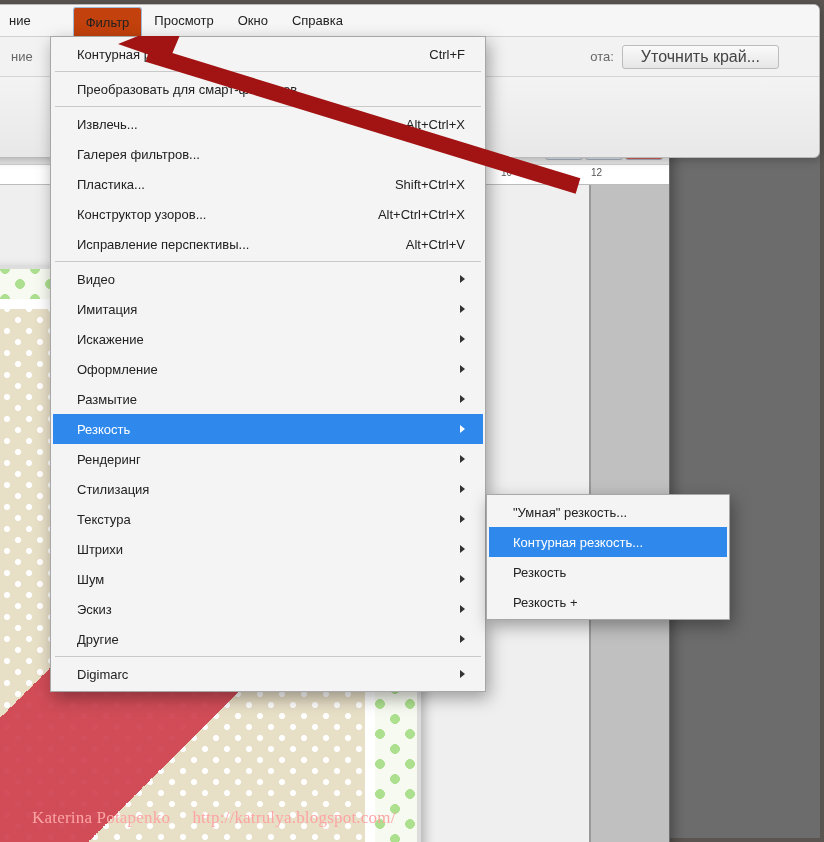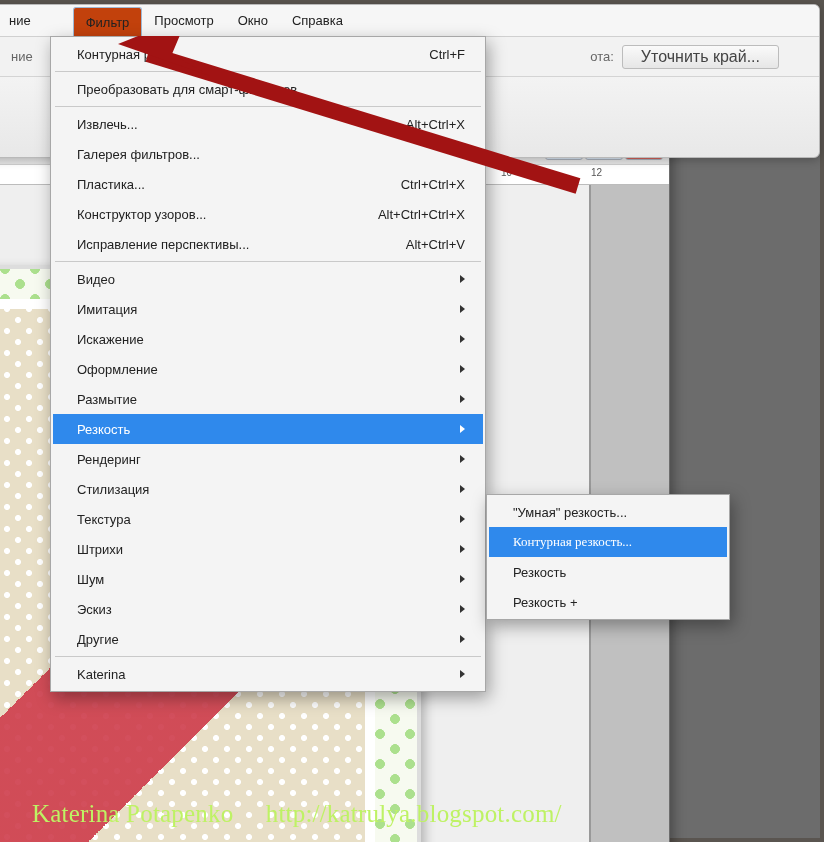--- a/index.html
+++ b/index.html
@@ -219,36 +219,35 @@
   .sm-item {
     height:30px;
     display:flex;
     align-items:center;
     padding: 0 18px 0 24px;
     color:#222;
   }
   .sm-item.highlight {
     background:#2f89ec;
     color:#fff;
-    font-family:Liberation Serif, serif;
   }
   
   .arrow {
     position:absolute;
     z-index:200;
     top:36px;
     left:118px;
     pointer-events:none;
   }
   .watermark {
     position:absolute;
     bottom:14px;
     left:32px;
-    font-size:25px;
-    color:#bef264;
+    font-size:17px;
+    color:#fca5a5;
     font-family: Georgia, serif;
     z-index:300;
     letter-spacing:.2px;
   }
 </style>
 </head>
 <body>
 
 <div class="workarea">
   <div class="doc-window">
@@ -308,21 +307,21 @@
   <div class="dd-item">
     <span>Извлечь...</span>
     <span>Alt+Ctrl+X</span>
   </div>
   <div class="dd-item">
     <span>Галерея фильтров...</span>
     <span></span>
   </div>
   <div class="dd-item">
     <span>Пластика...</span>
-    <span>Ctrl+Ctrl+X</span>
+    <span>Shift+Ctrl+X</span>
   </div>
   <div class="dd-item">
     <span>Конструктор узоров...</span>
     <span>Alt+Ctrl+Ctrl+X</span>
   </div>
   <div class="dd-item">
     <span>Исправление перспективы...</span>
     <span>Alt+Ctrl+V</span>
   </div>
   <div class="dd-sep"></div>
@@ -374,21 +373,21 @@
   <div class="dd-item">
     <span>Эскиз</span>
     <span class="dd-arrow"></span>
   </div>
   <div class="dd-item">
     <span>Другие</span>
     <span class="dd-arrow"></span>
   </div>
   <div class="dd-sep"></div>
   <div class="dd-item">
-    <span>Katerina</span>
+    <span>Digimarc</span>
     <span class="dd-arrow"></span>
   </div>
 </div>
 
 <div class="submenu">
   <div class="sm-item">"Умная" резкость...</div>
   <div class="sm-item highlight">Контурная резкость...</div>
   <div class="sm-item">Резкость</div>
   <div class="sm-item">Резкость +</div>
 </div>

